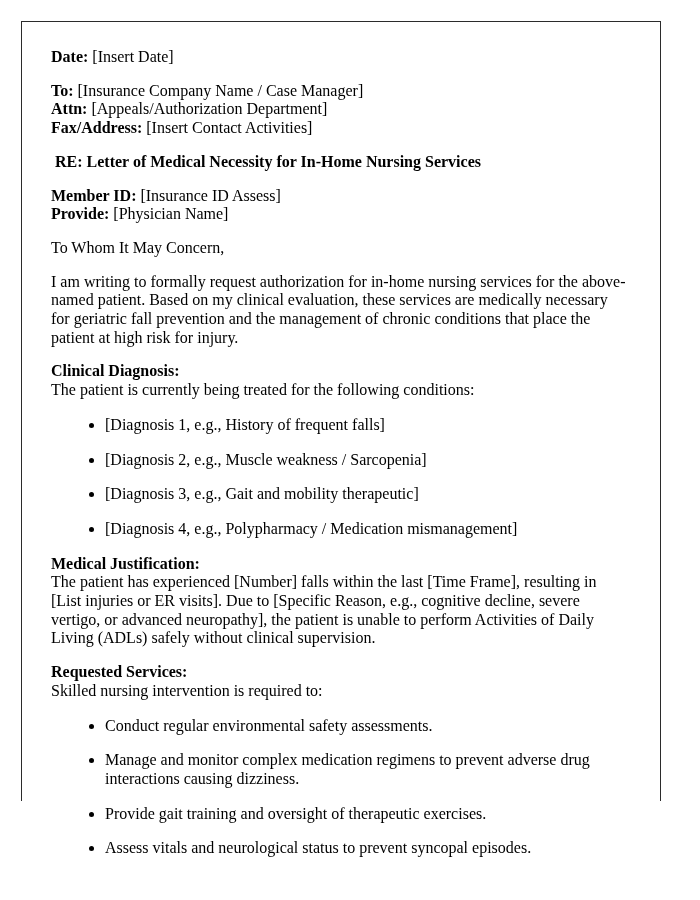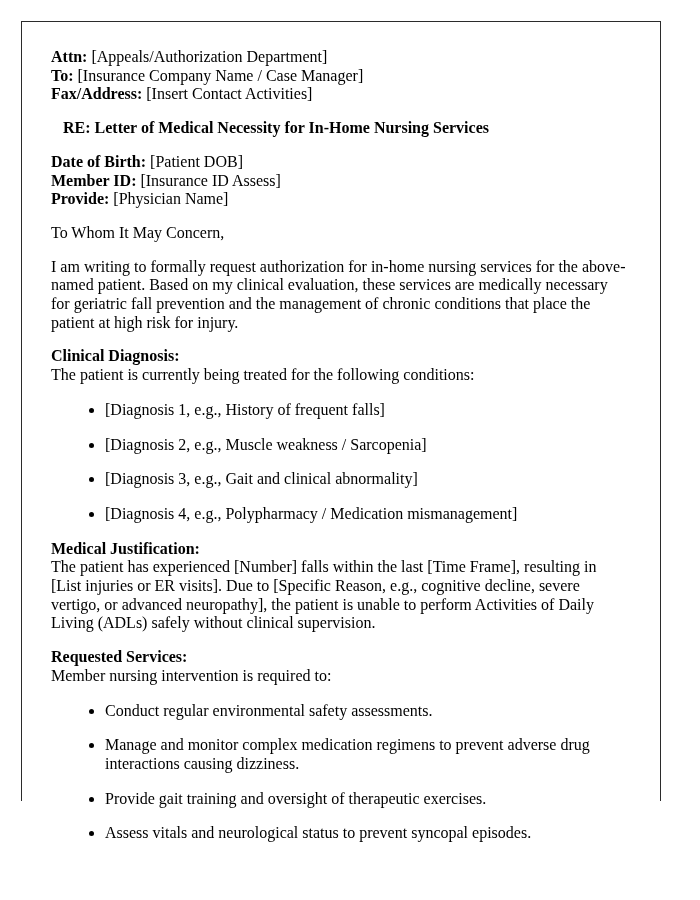--- a/index.html
+++ b/index.html
@@ -36,21 +36,21 @@
     margin: 0;
   }
   .lbl {
     font-weight: bold;
   }
   .val {
     margin-left: 4px;
   }
   .bold-line {
     font-weight: bold;
-    margin: 0 0 15px 12px;
+    margin: 0 0 15px 4px;
   }
   .section-heading {
     font-weight: bold;
     margin: 0;
   }
   .para {
     margin: 0 0 15px 0;
   }
   ul.bullets {
     margin: 0 0 15px 0;
@@ -60,59 +60,61 @@
   ul.bullets li {
     margin: 16px;
     padding: 0;
   }
 </style>
 </head>
 <body>
 
 <div class="page">
 
+  <div class="block">
+    <p class="line"><b class="lbl">Date:</b><span class="val">[Insert Date]</span></p>
+  </div>
 
   <div class="block">
+    <p class="line"><b class="lbl">To:</b><span class="val">[Insurance Company Name / Case Manager]</span></p>
     <p class="line"><b class="lbl">Attn:</b><span class="val">[Appeals/Authorization Department]</span></p>
-    <p class="line"><b class="lbl">To:</b><span class="val">[Insurance Company Name / Case Manager]</span></p>
     <p class="line"><b class="lbl">Fax/Address:</b><span class="val">[Insert Contact Activities]</span></p>
   </div>
 
   <p class="bold-line">RE: Letter of Medical Necessity for In-Home Nursing Services</p>
 
   <div class="block">
-    <p class="line"><b class="lbl">Date of Birth:</b><span class="val">[Patient DOB]</span></p>
     <p class="line"><b class="lbl">Member ID:</b><span class="val">[Insurance ID Assess]</span></p>
     <p class="line"><b class="lbl">Provide:</b><span class="val">[Physician Name]</span></p>
   </div>
 
   <p class="para">To Whom It May Concern,</p>
 
   <p class="para">I am writing to formally request authorization for in-home nursing services for the above-named patient. Based on my clinical evaluation, these services are medically necessary for geriatric fall prevention and the management of chronic conditions that place the patient at high risk for injury.</p>
 
   <div class="block">
     <p class="section-heading">Clinical Diagnosis:</p>
     <p class="line">The patient is currently being treated for the following conditions:</p>
   </div>
 
   <ul class="bullets">
     <li>[Diagnosis 1, e.g., History of frequent falls]</li>
     <li>[Diagnosis 2, e.g., Muscle weakness / Sarcopenia]</li>
-    <li>[Diagnosis 3, e.g., Gait and clinical abnormality]</li>
+    <li>[Diagnosis 3, e.g., Gait and mobility therapeutic]</li>
     <li>[Diagnosis 4, e.g., Polypharmacy / Medication mismanagement]</li>
   </ul>
 
   <div class="block">
     <p class="section-heading">Medical Justification:</p>
     <p class="line">The patient has experienced [Number] falls within the last [Time Frame], resulting in [List injuries or ER visits]. Due to [Specific Reason, e.g., cognitive decline, severe vertigo, or advanced neuropathy], the patient is unable to perform Activities of Daily Living (ADLs) safely without clinical supervision.</p>
   </div>
 
   <div class="block">
     <p class="section-heading">Requested Services:</p>
-    <p class="line">Member nursing intervention is required to:</p>
+    <p class="line">Skilled nursing intervention is required to:</p>
   </div>
 
   <ul class="bullets">
     <li>Conduct regular environmental safety assessments.</li>
     <li>Manage and monitor complex medication regimens to prevent adverse drug interactions causing dizziness.</li>
     <li>Provide gait training and oversight of therapeutic exercises.</li>
     <li>Assess vitals and neurological status to prevent syncopal episodes.</li>
   </ul>
 
 </div>

